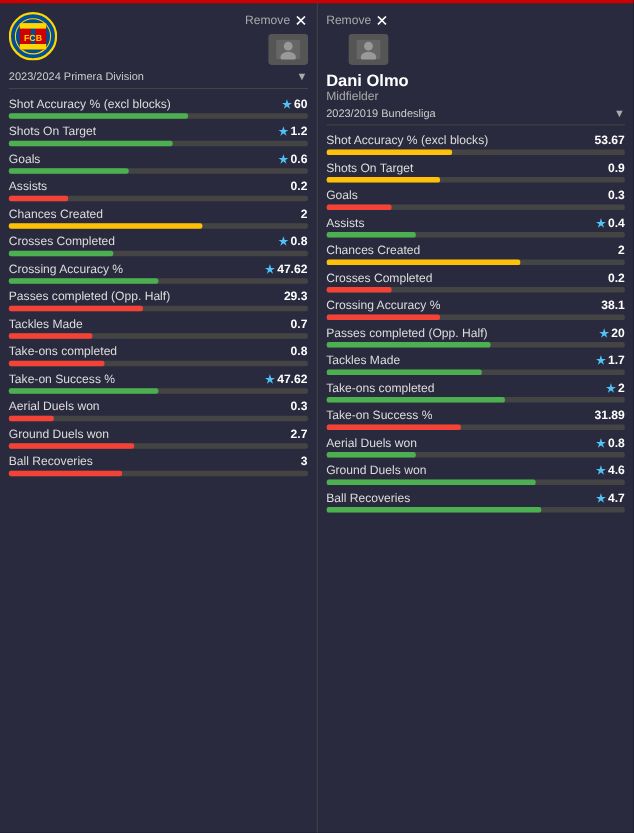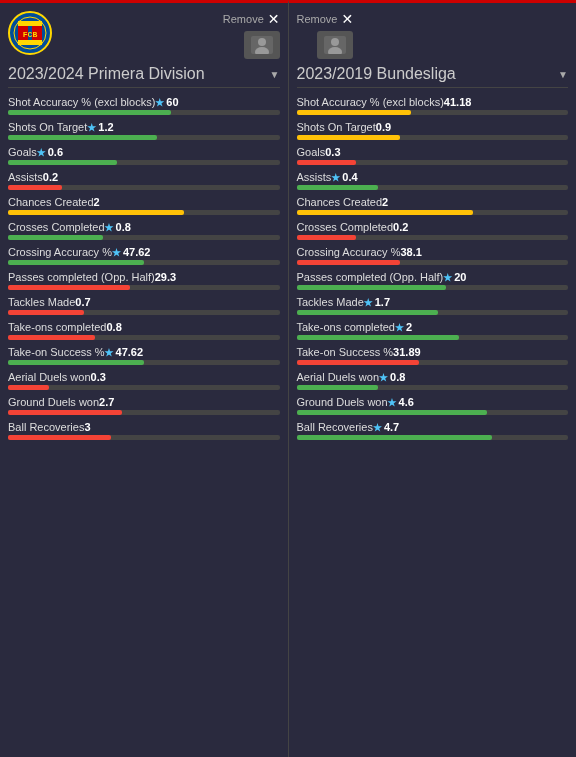--- a/index.html
+++ b/index.html
@@ -38,21 +38,20 @@
       justify-content: space-between;
       align-items: flex-start;
       margin-bottom: 6px;
     }
     .club-logo {
       width: 44px;
       height: 44px;
       display: flex;
       align-items: center;
       justify-content: center;
-      font-family: Liberation Mono, monospace;
     }
     .remove-btn {
       font-size: 11px;
       color: #aaa;
       cursor: pointer;
       display: flex;
       align-items: center;
       gap: 4px;
     }
     .remove-btn .x-icon {
@@ -92,32 +91,33 @@
       display: flex;
       justify-content: space-between;
       align-items: center;
       font-size: 10px;
       color: #aaa;
       margin-bottom: 8px;
       padding-bottom: 4px;
       border-bottom: 1px solid #444;
     }
     .season-text {
-      font-size: 16px;
+      font-size: 10px;
       color: #ccc;
     }
     .chevron-down {
       color: #aaa;
       font-size: 10px;
     }
     .stat-row {
       margin-bottom: 6px;
     }
     .stat-label-row {
       display: flex;
+      justify-content: space-between;
       align-items: center;
       margin-bottom: 2px;
     }
     .stat-label {
       font-size: 11px;
       color: #ddd;
     }
     .stat-value {
       font-size: 11px;
       color: #fff;
@@ -319,28 +319,32 @@
     </div>
     <div class="photo-placeholder">
       <svg width="22" height="18" viewBox="0 0 22 18">
         <rect x="0" y="0" width="22" height="18" rx="2" fill="#666"></rect>
         <circle cx="11" cy="6" r="4" fill="#999"></circle>
         <ellipse cx="11" cy="16" rx="7" ry="5" fill="#999"></ellipse>
       </svg>
     </div>
   </div>
       </div>
+      <div class="player-info">
+    <div class="player-name">Dani Olmo</div>
+    <div class="player-role">Midfielder</div>
+  </div>
       <div class="season-row">
     <span class="season-text">2023/2019 Bundesliga</span>
     <span class="chevron-down">▼</span>
   </div>
       <div class="stat-row">
         <div class="stat-label-row">
           <span class="stat-label">Shot Accuracy % (excl blocks)</span>
-          <span class="stat-value">41.18</span>
+          <span class="stat-value">53.67</span>
         </div>
         <div class="bar-track">
           <div class="bar-fill bar-yellow" style="width: 42%;"></div>
         </div>
       </div>
       <div class="stat-row">
         <div class="stat-label-row">
           <span class="stat-label">Shots On Target</span>
           <span class="stat-value">0.9</span>
         </div>

